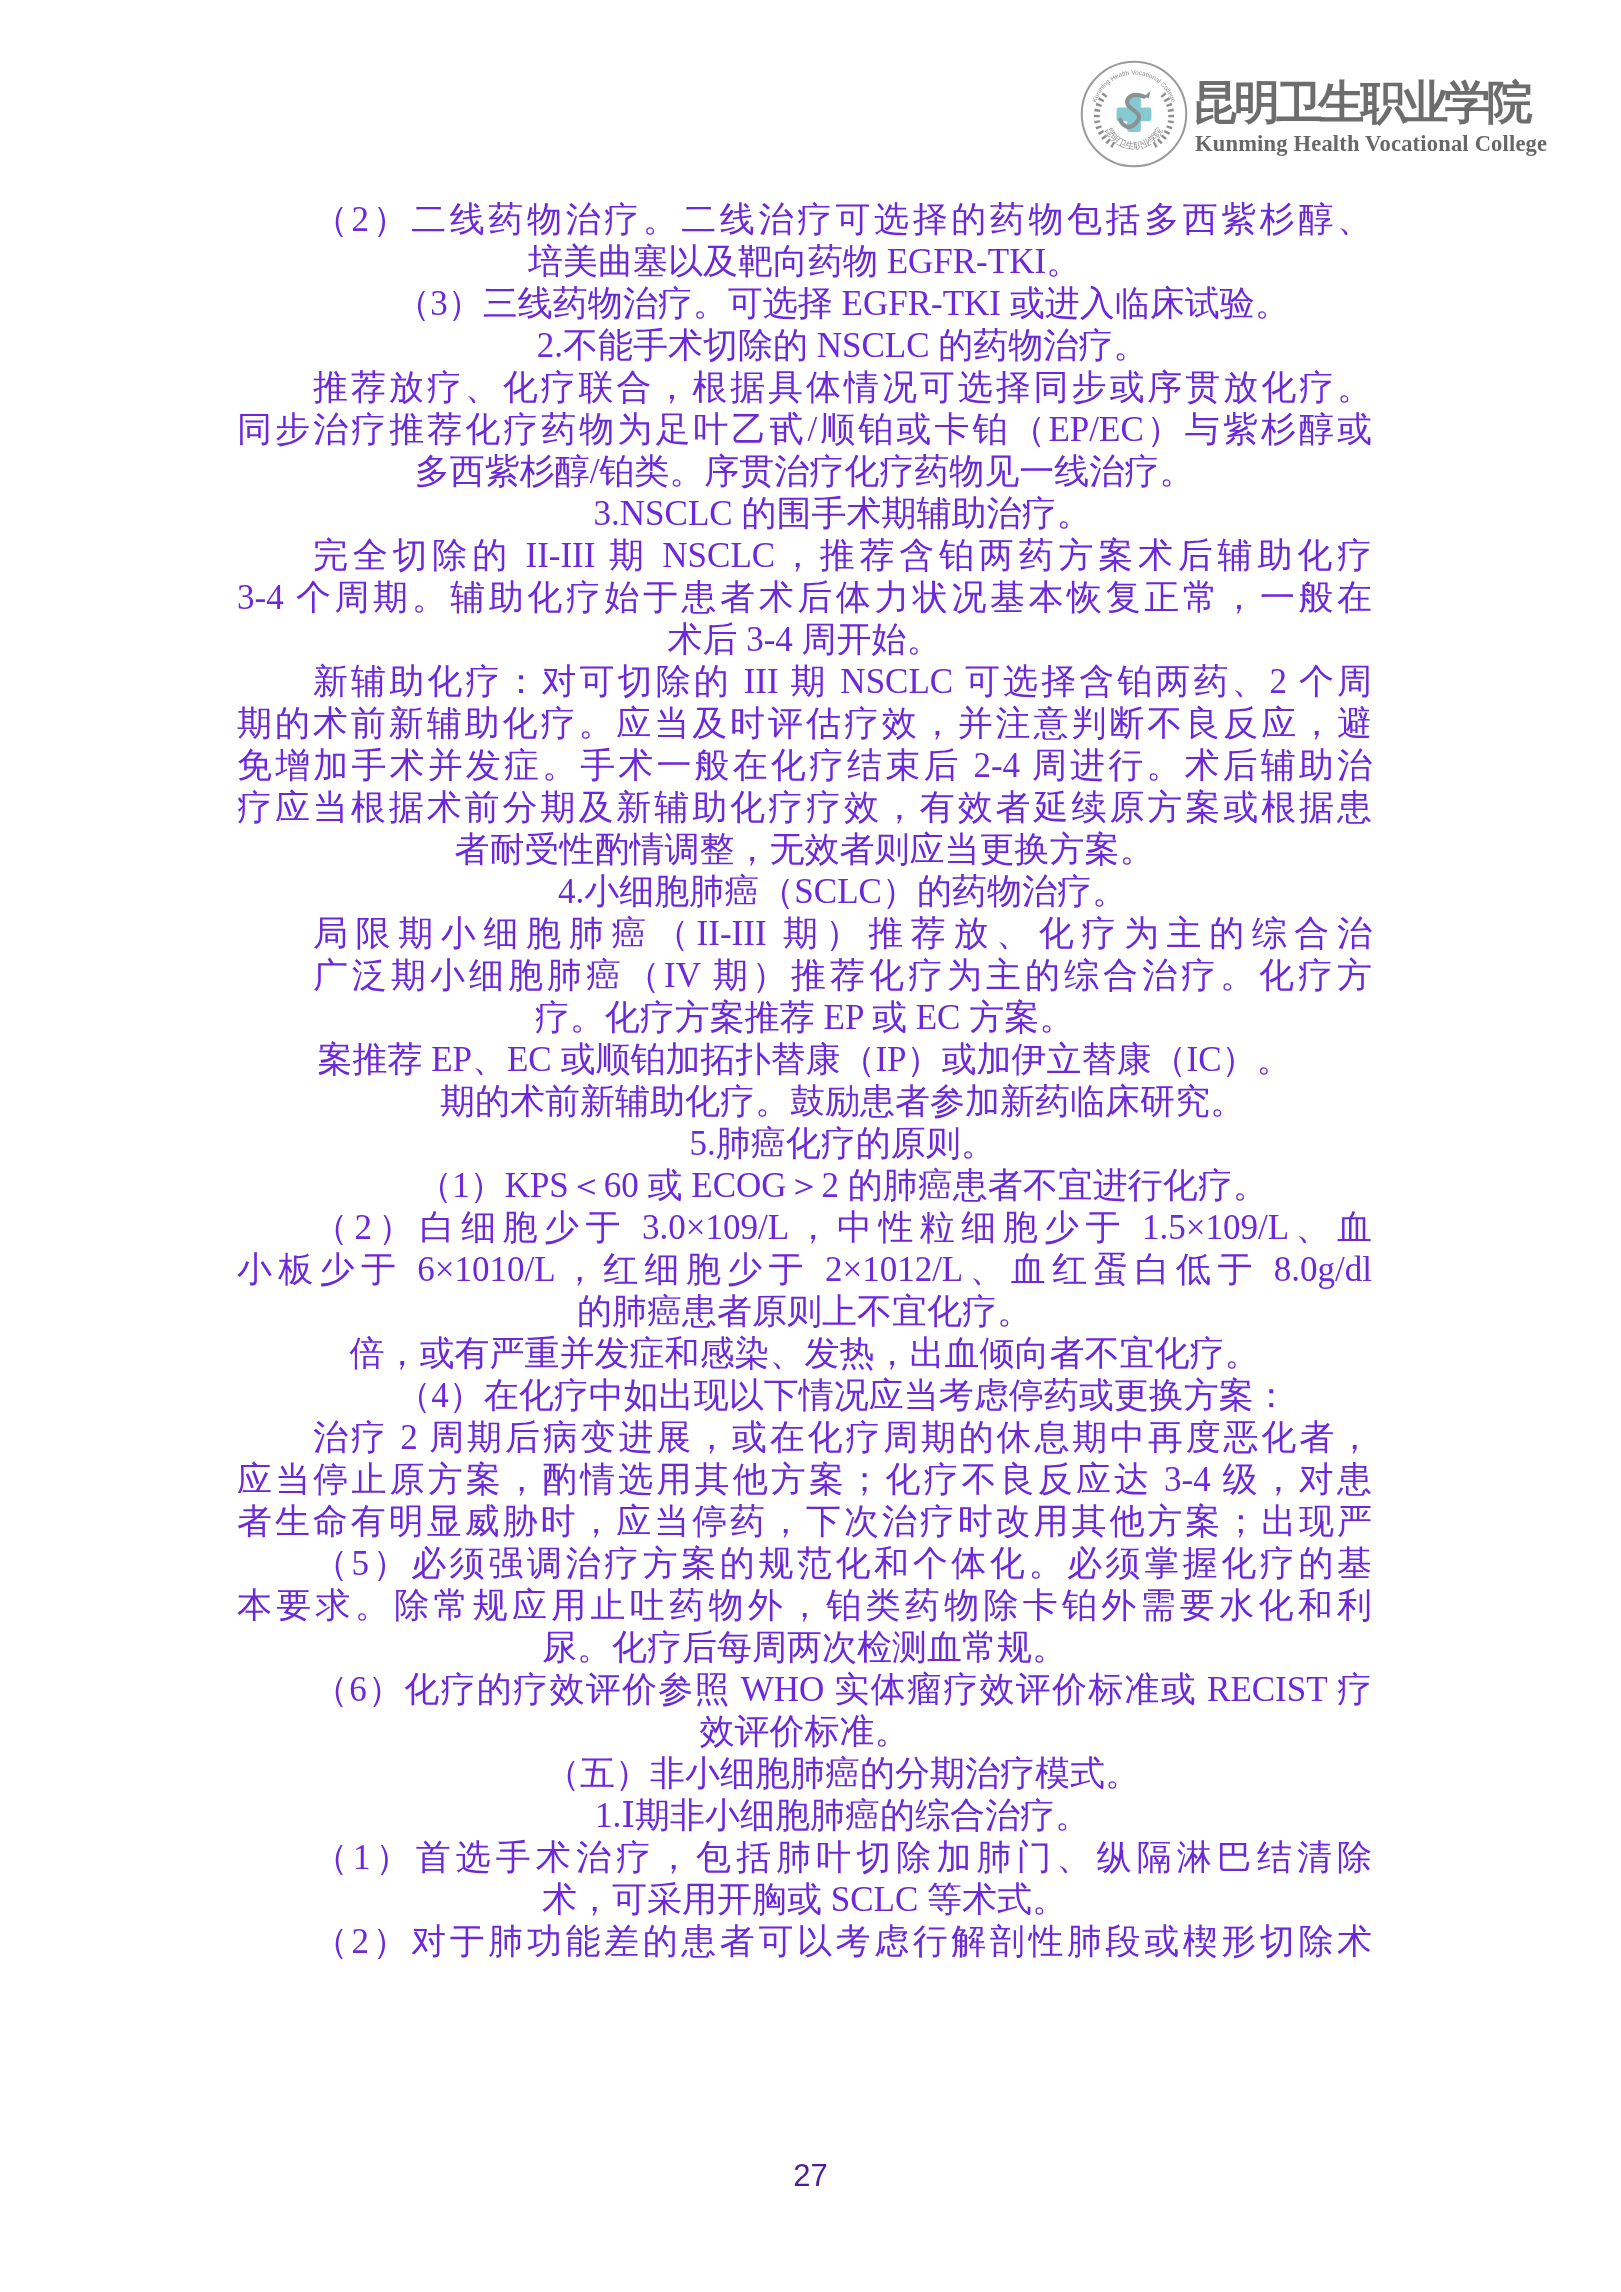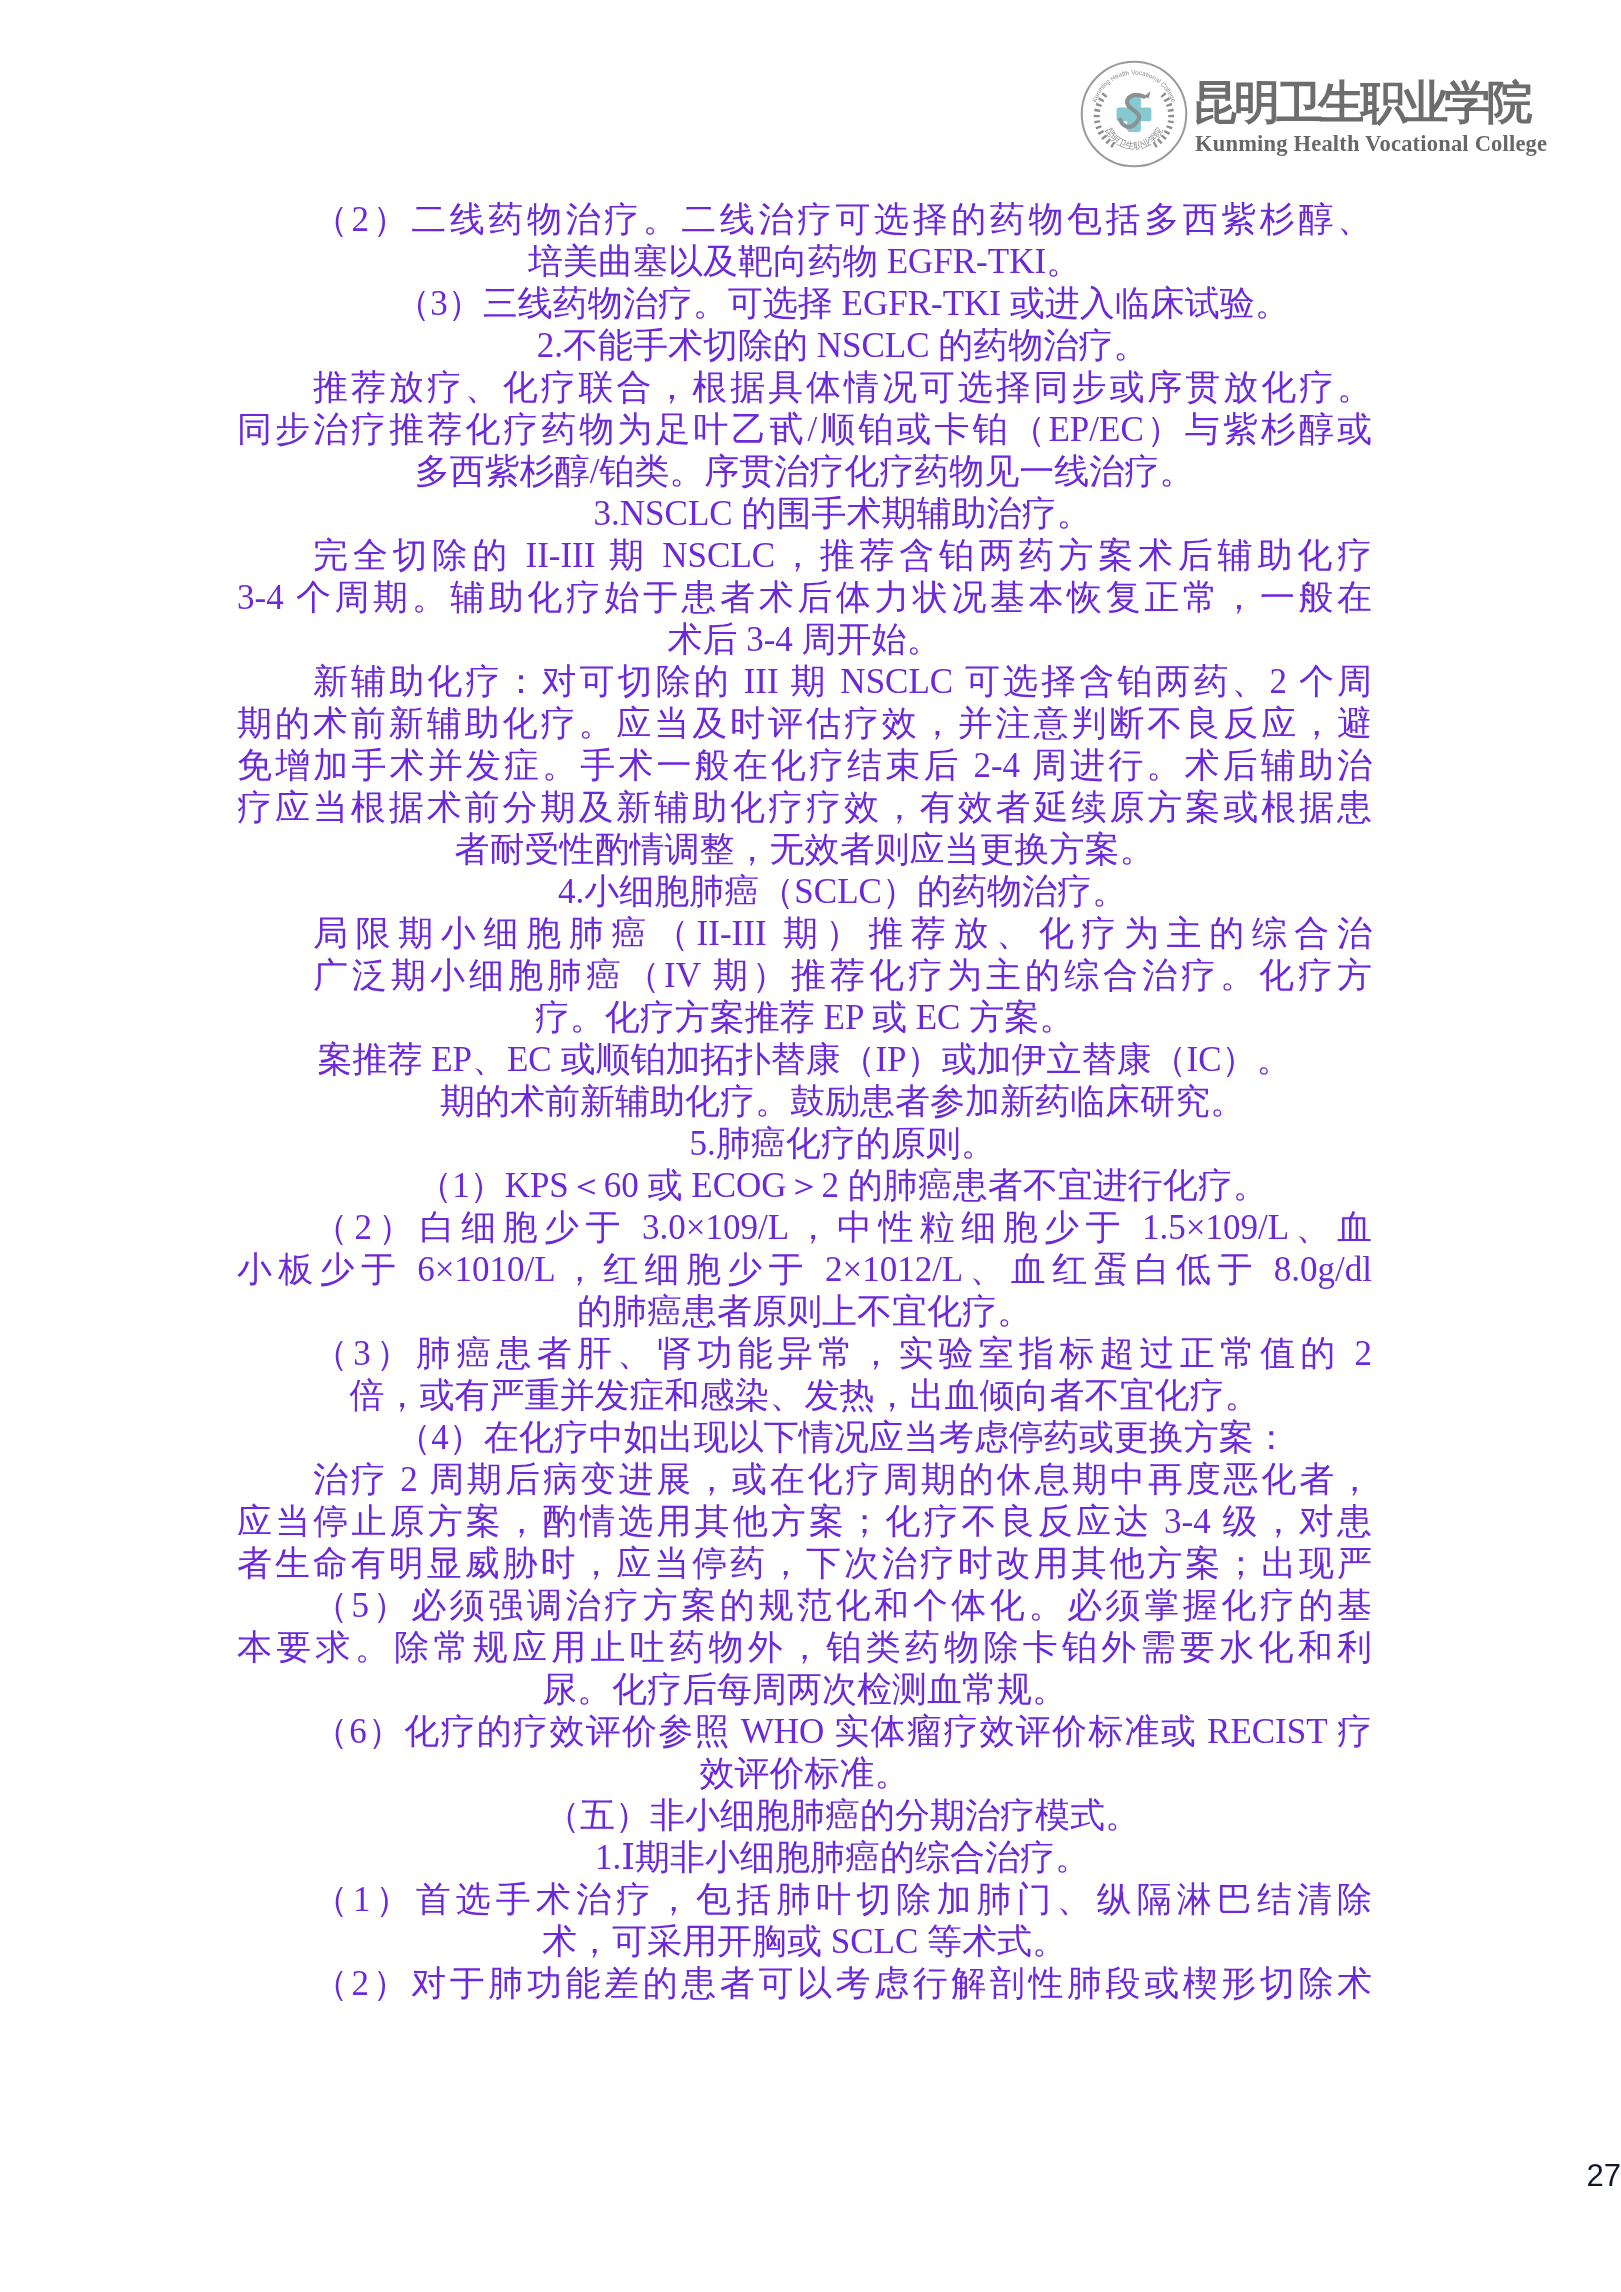--- a/index.html
+++ b/index.html
@@ -42,23 +42,23 @@
   .line.j{
     white-space:normal;
     text-align:justify;
     text-align-last:justify;
     text-justify:inter-character;
   }
 
   
   .footer-page{
     position:absolute;left:0;top:2158px;width:1621px;
-    text-align:right;
+    text-align:center;
     font-family:"Liberation Sans","DejaVu Sans",sans-serif;
-    font-size:31px;color:#0f172a;
+    font-size:31px;color:#4c1d95;
   }
 </style>
 </head>
 <body>
 
 <div class="page">
 
   <div class="header">
 
     <svg class="emblem" viewBox="0 0 120 120" aria-hidden="true">
@@ -110,21 +110,20 @@
       <div class="line ind j">局限期小细胞肺癌（II-III 期）推荐放、化疗为主的综合治</div>
       <div class="line ind j">广泛期小细胞肺癌（IV 期）推荐化疗为主的综合治疗。化疗方</div>
       <div class="line">疗。化疗方案推荐 EP 或 EC 方案。</div>
       <div class="line">案推荐 EP、EC 或顺铂加拓扑替康（IP）或加伊立替康（IC）。</div>
       <div class="line ind">期的术前新辅助化疗。鼓励患者参加新药临床研究。</div>
       <div class="line ind">5.肺癌化疗的原则。</div>
       <div class="line ind">（1）KPS＜60 或 ECOG＞2 的肺癌患者不宜进行化疗。</div>
       <div class="line ind j">（2）白细胞少于 3.0×109/L，中性粒细胞少于 1.5×109/L、血</div>
       <div class="line j">小板少于 6×1010/L，红细胞少于 2×1012/L、血红蛋白低于 8.0g/dl</div>
       <div class="line">的肺癌患者原则上不宜化疗。</div>
-      <div class="line ind j">（3）肺癌患者肝、肾功能异常，实验室指标超过正常值的 2</div>
       <div class="line">倍，或有严重并发症和感染、发热，出血倾向者不宜化疗。</div>
       <div class="line ind">（4）在化疗中如出现以下情况应当考虑停药或更换方案：</div>
       <div class="line ind j">治疗 2 周期后病变进展，或在化疗周期的休息期中再度恶化者，</div>
       <div class="line j">应当停止原方案，酌情选用其他方案；化疗不良反应达 3-4 级，对患</div>
       <div class="line j">者生命有明显威胁时，应当停药，下次治疗时改用其他方案；出现严</div>
       <div class="line ind j">（5）必须强调治疗方案的规范化和个体化。必须掌握化疗的基</div>
       <div class="line j">本要求。除常规应用止吐药物外，铂类药物除卡铂外需要水化和利</div>
       <div class="line">尿。化疗后每周两次检测血常规。</div>
       <div class="line ind j">（6）化疗的疗效评价参照 WHO 实体瘤疗效评价标准或 RECIST 疗</div>
       <div class="line">效评价标准。</div>

